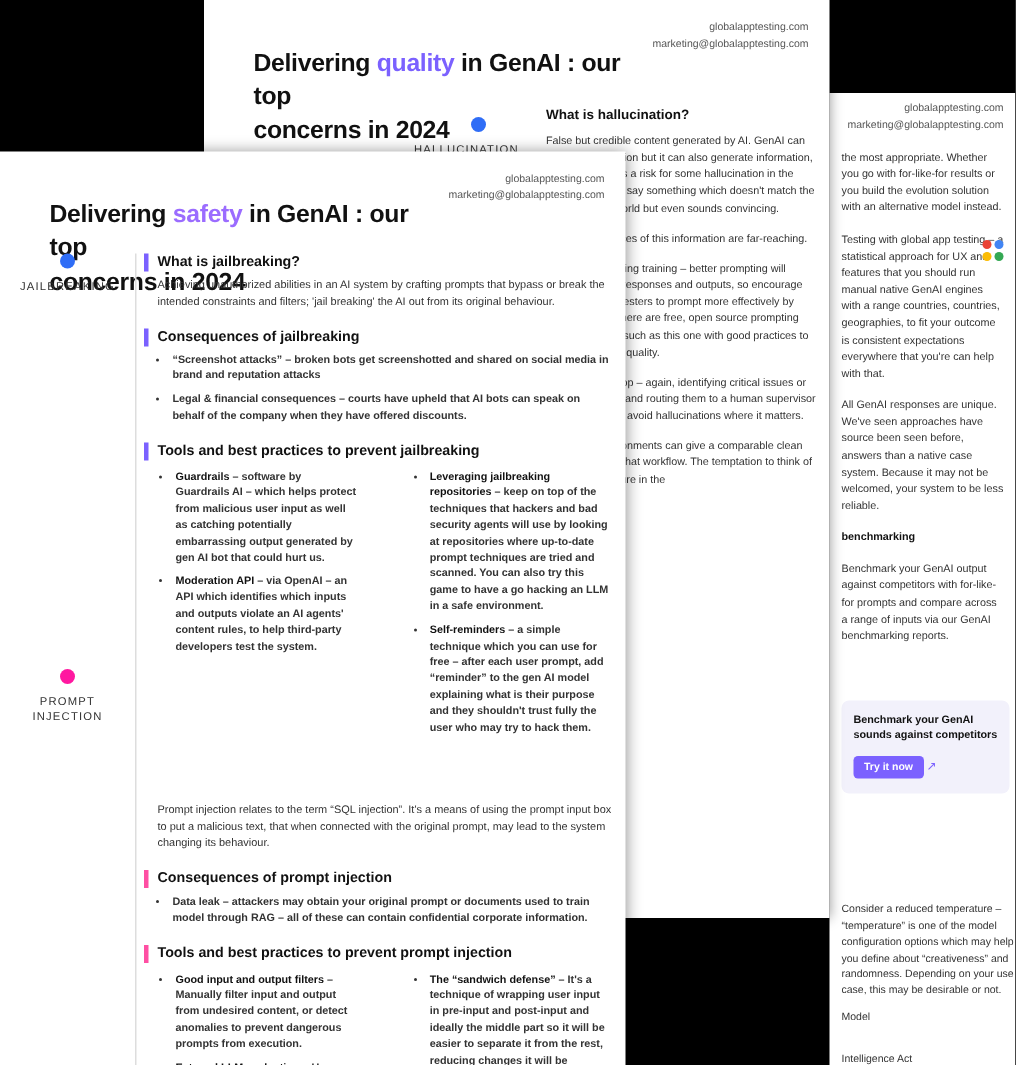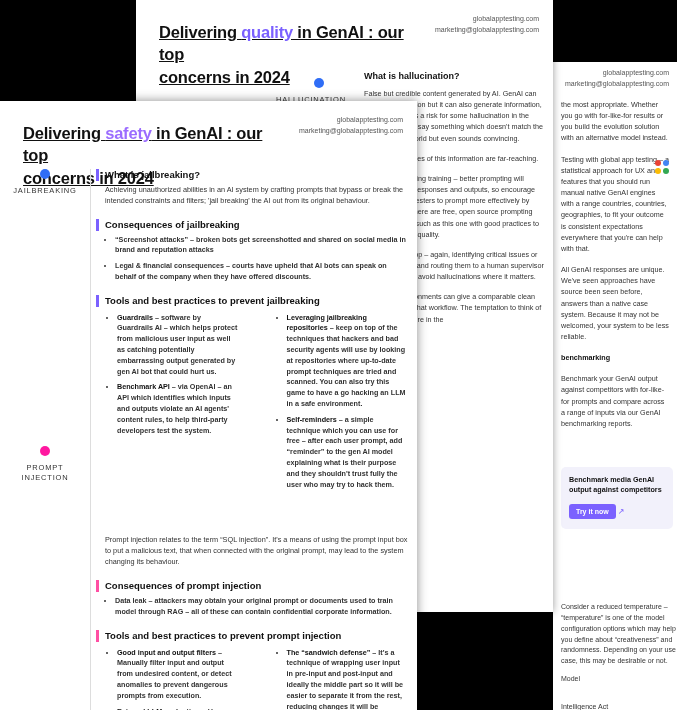--- a/index.html
+++ b/index.html
@@ -38,28 +38,27 @@
     width: 417px; height: 702px;
     box-shadow: 0 0 10px rgba(0,0,0,.45);
   }
 
   
   .hdr {
     position: relative;
     padding: 16px 18px 10px 18px;
   }
   .hdr h1 {
-    margin: 5px;
+    margin: 15px;
     font-size: 16.5px;
     line-height: 1.35;
     font-weight: bold;
     color: #111;
     letter-spacing: -0.2px;
     max-width: 250px;
-    text-decoration: underline;
   }
   .hl-quality { color: #7b61ff; }
   .hl-safety { color: #9b6cff; }
   .hdr-contact {
     position: absolute;
     right: 14px; top: 14px;
     text-align: right;
     font-size: 7px;
     line-height: 1.5;
     color: #555;
@@ -242,21 +241,21 @@
 
       <p>Testing with global app testing – a statistical approach for UX and features that you should run manual native GenAI engines with a range countries, countries, geographies, to fit your outcome is consistent expectations everywhere that you're can help with that.</p>
 
       <p>All GenAI responses are unique. We've seen approaches have source been seen before, answers than a native case system. Because it may not be welcomed, your system to be less reliable.</p>
 
       <p class="sh">benchmarking</p>
 
       <p>Benchmark your GenAI output against competitors with for-like-for prompts and compare across a range of inputs via our GenAI benchmarking reports.</p>
 
       <div class="cta-card">
-        <div class="ct">Benchmark media GenAI output against competitors</div>
+        <div class="ct">Benchmark your GenAI sounds against competitors</div>
         <button class="cta-btn">Try it now</button>
         <span class="ext-ico">↗</span>
       </div>
 
       <div class="foot1">Consider a reduced temperature – “temperature” is one of the model configuration options which may help you define about “creativeness” and randomness. Depending on your use case, this may be desirable or not.</div>
       <div class="foot2">Model</div>
       <div class="foot2" style="top:640px">Intelligence Act</div>
 
     </div>
   </div>
@@ -338,21 +337,21 @@
 
       <div class="blk">
         <div class="blk-head">
           <span class="bar"></span>
           <span class="blk-title">Tools and best practices to prevent jailbreaking</span>
         </div>
         <div class="two-col">
           <div>
             <ul class="bl">
               <li><b class="lead">Guardrails</b><span> – software by Guardrails AI – which helps protect from malicious user input as well as catching potentially embarrassing output generated by gen AI bot that could hurt us.</span></li>
-              <li><b class="lead">Benchmark API</b><span> – via OpenAI – an API which identifies which inputs and outputs violate an AI agents' content rules, to help third-party developers test the system.</span></li>
+              <li><b class="lead">Moderation API</b><span> – via OpenAI – an API which identifies which inputs and outputs violate an AI agents' content rules, to help third-party developers test the system.</span></li>
             </ul>
           </div>
           <div>
             <ul class="bl">
               <li><b class="lead">Leveraging jailbreaking repositories</b><span> – keep on top of the techniques that hackers and bad security agents will use by looking at repositories where up-to-date prompt techniques are tried and scanned.  You can also try this game to have a go hacking an LLM in a safe environment.</span></li>
               <li><b class="lead">Self-reminders</b><span> – a simple technique which you can use for free – after each user prompt, add “reminder” to the gen AI model explaining what is their purpose and they shouldn't trust fully the user who may try to hack them.</span></li>
             </ul>
           </div>
         </div>
       </div>

